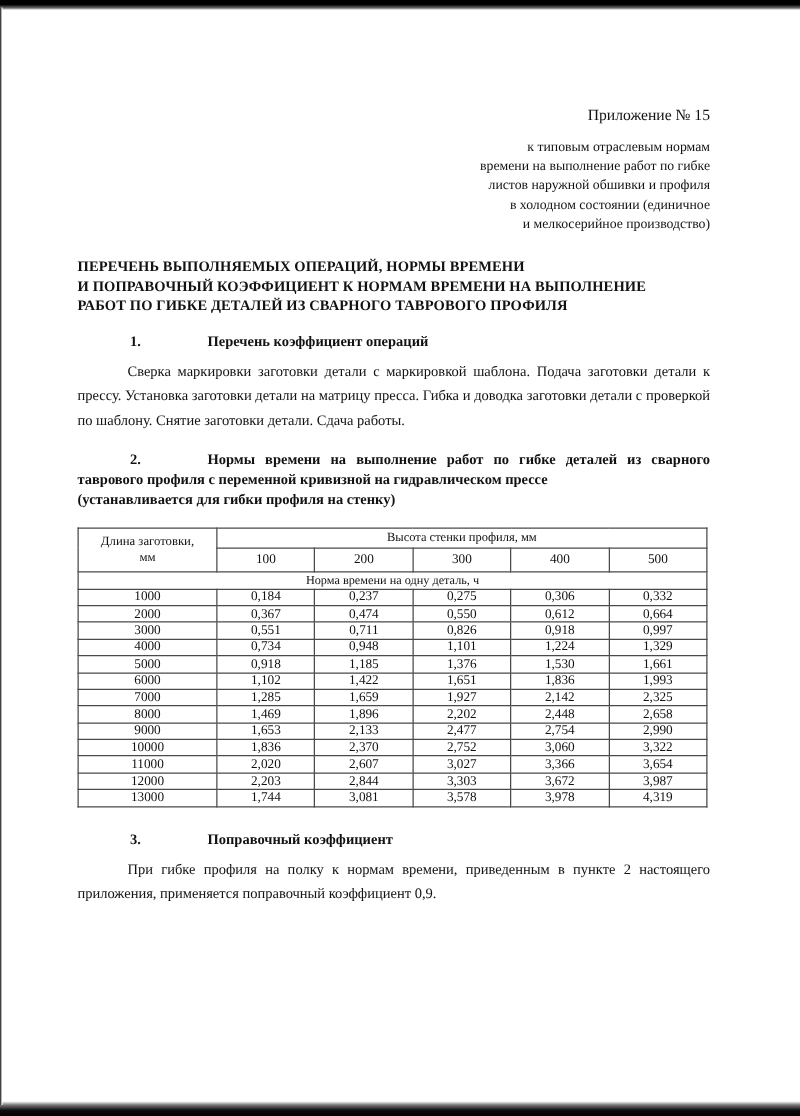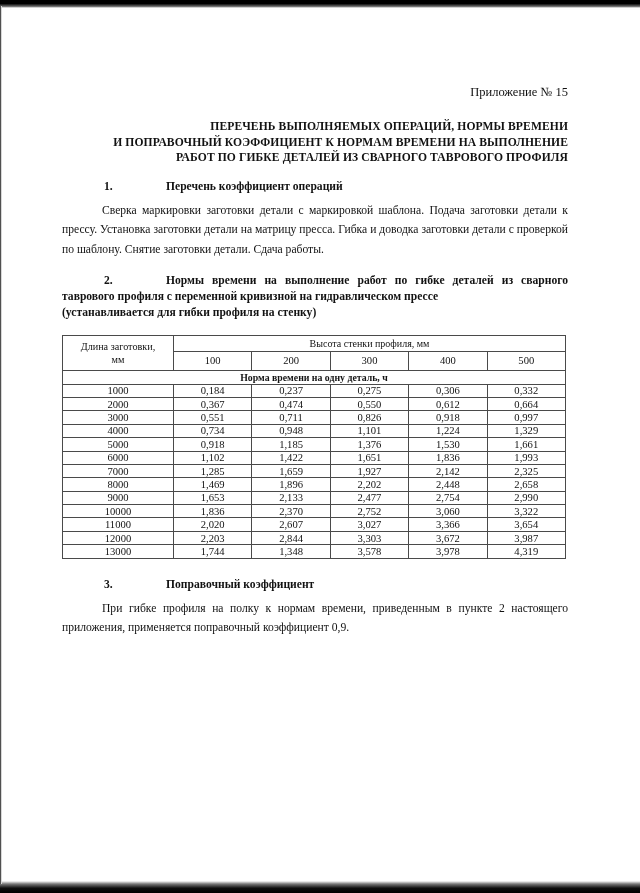--- a/index.html
+++ b/index.html
@@ -66,21 +66,21 @@
     margin-top: 11px;
     margin-left: 150px;
     font-size: 11px;
     line-height: 15.2px;
   }
   .appendix-sub div { white-space: nowrap; }
 
   
   .doc-title {
     margin-top: 19px;
-    text-align: right;
+    text-align: left;
     font-weight: bold;
     font-size: 11.6px;
     line-height: 15.6px;
     letter-spacing: 0.1px;
   }
   .doc-title div { white-space: nowrap; }
 
   
   .section-head {
     margin-top: 13px;
@@ -139,31 +139,37 @@
   }
   th.size-head {
     height: 16px;
     font-size: 10.6px;
   }
   td.row-label { height: 12.4px; }
   td.val { height: 12.4px; }
   tr.band td {
     height: 13px;
     font-size: 9.8px;
-    font-weight: bold;
   }
 </style>
 </head>
 <body>
 
 <div id="scan-page">
   <div class="page-body">
 
     <div class="appendix-block">
       <div class="appendix-title">Приложение № 15</div>
+      <div class="appendix-sub">
+        <div>к типовым отраслевым нормам</div>
+        <div>времени на выполнение работ по гибке</div>
+        <div>листов наружной обшивки и профиля</div>
+        <div>в холодном состоянии (единичное</div>
+        <div>и мелкосерийное производство)</div>
+      </div>
     </div>
 
     <div class="doc-title">
       <div>ПЕРЕЧЕНЬ ВЫПОЛНЯЕМЫХ ОПЕРАЦИЙ, НОРМЫ ВРЕМЕНИ</div>
       <div>И ПОПРАВОЧНЫЙ КОЭФФИЦИЕНТ К НОРМАМ ВРЕМЕНИ НА ВЫПОЛНЕНИЕ</div>
       <div>РАБОТ ПО ГИБКЕ ДЕТАЛЕЙ ИЗ СВАРНОГО ТАВРОВОГО ПРОФИЛЯ</div>
     </div>
 
     <div class="section-head">
       <span class="num">1.</span><span>Перечень коэффициент операций</span>
@@ -290,21 +296,21 @@
             <td class="row-label">12000</td>
             <td class="val">2,203</td>
             <td class="val">2,844</td>
             <td class="val">3,303</td>
             <td class="val">3,672</td>
             <td class="val">3,987</td>
           </tr>
           <tr>
             <td class="row-label">13000</td>
             <td class="val">1,744</td>
-            <td class="val">1,348</td>
+            <td class="val">3,081</td>
             <td class="val">3,578</td>
             <td class="val">3,978</td>
             <td class="val">4,319</td>
           </tr>
         </tbody>
     </table>
 
     <div class="section-head" style="margin-top:18px;">
       <span class="num">3.</span><span>Поправочный коэффициент</span>
     </div>

